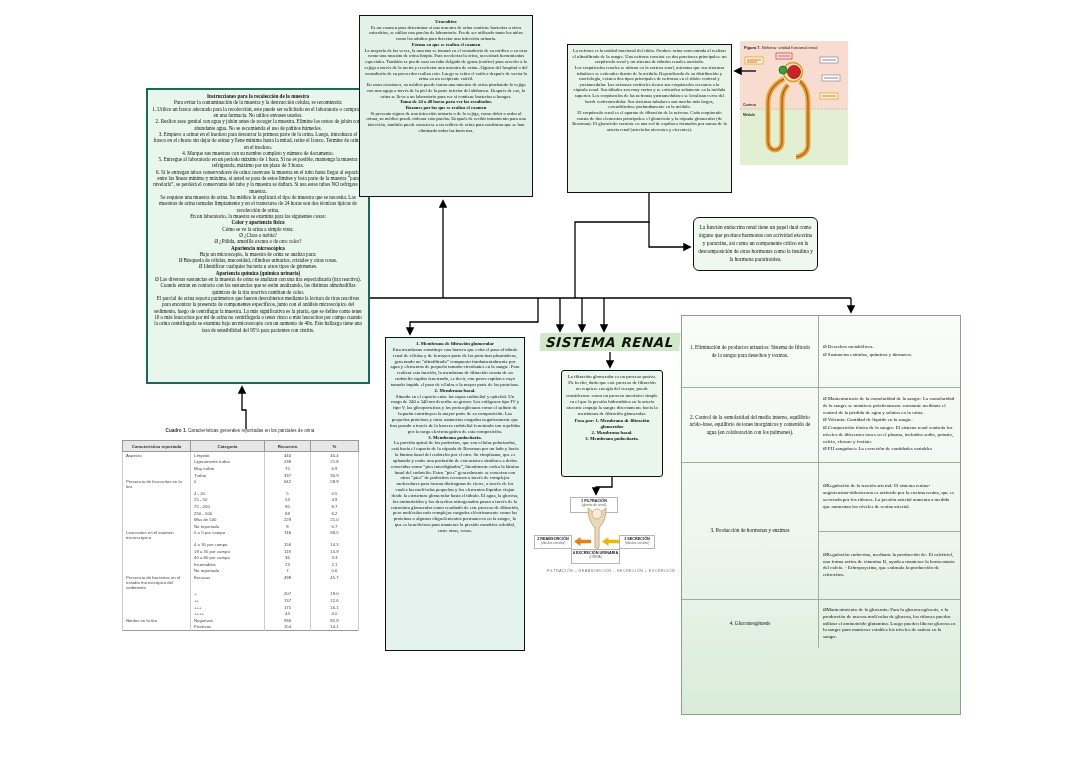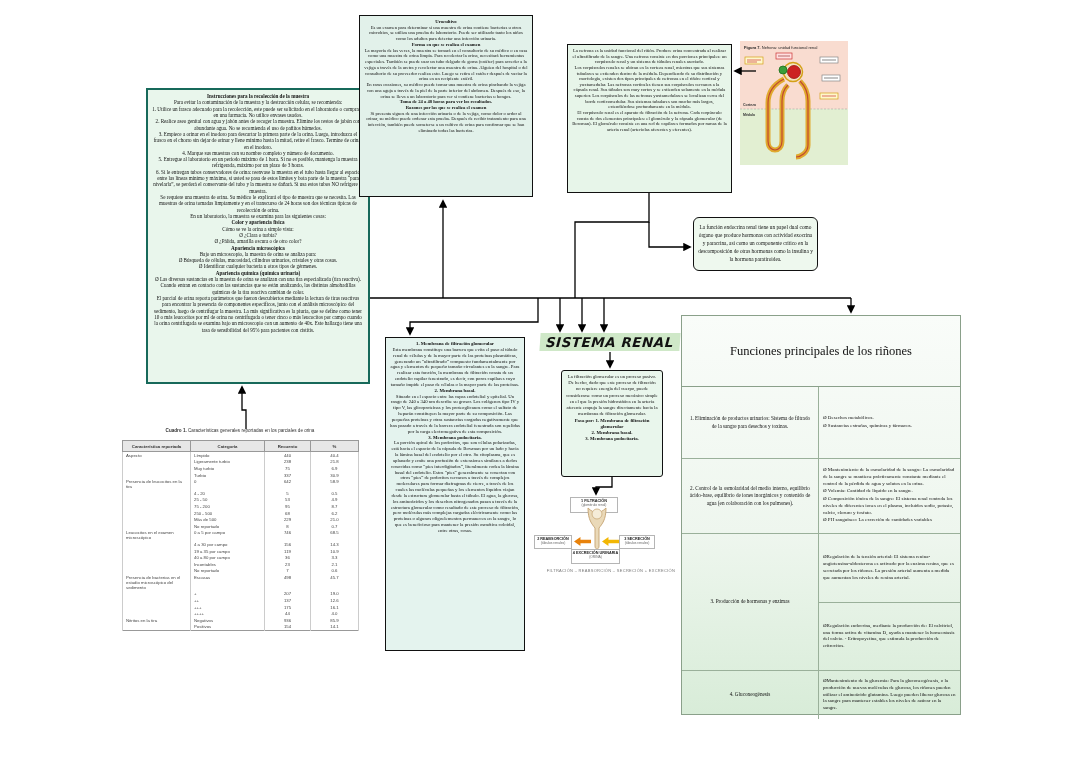--- a/index.html
+++ b/index.html
@@ -371,21 +371,20 @@
         <tr>
         <td></td>
         <td>Positivos</td>
         <td class="num">154</td>
         <td class="num">14.1</td>
       </tr>
       </tbody>
   </table>
 
   <div class="funciones">
-    <div class="fun-head">Funciones principales de los riñones</div>
     <div class="fun-row r1">
       <div class="fun-left">1. Eliminación de productos urinarios: Sistema de filtrado de la  sangre para desechos y toxinas.</div>
       <div class="fun-right">
           <p>Ø Desechos  metabólicos.</p>
           <p>Ø Sustancias extrañas, químicas y fármacos.</p>
         </div>
     </div>
     <div class="fun-row r2">
       <div class="fun-left">2. Control de la osmolaridad del medio interno, equilibrio  ácido-base, equilibrio de iones inorgánicos y contenido de agua (en  colaboración con los pulmones).</div>
       <div class="fun-right">

